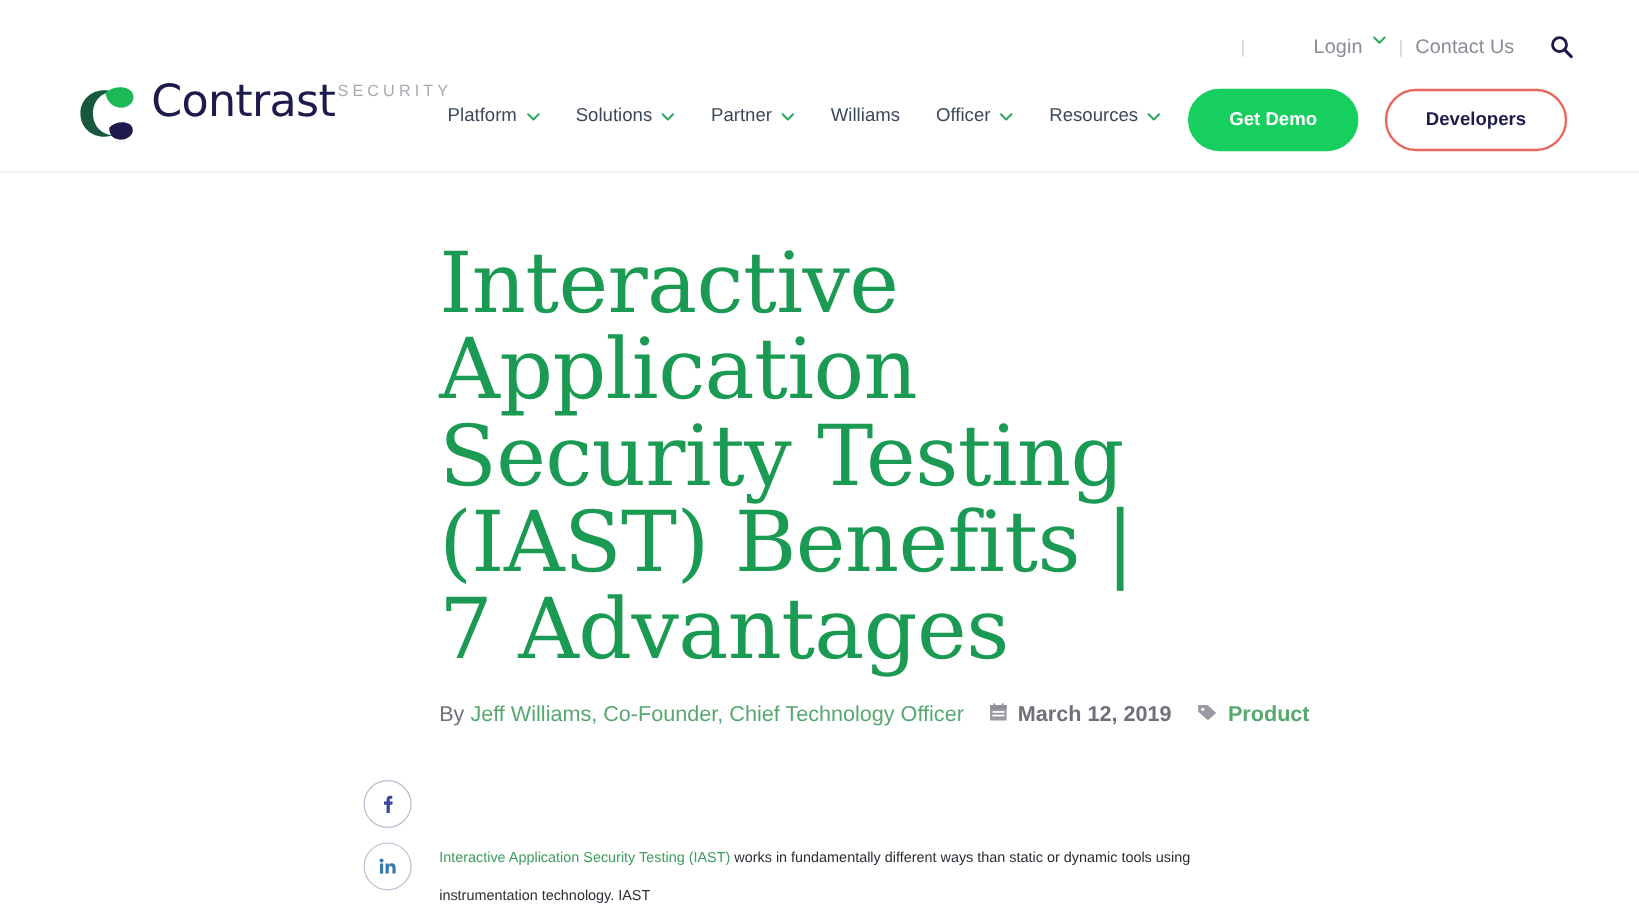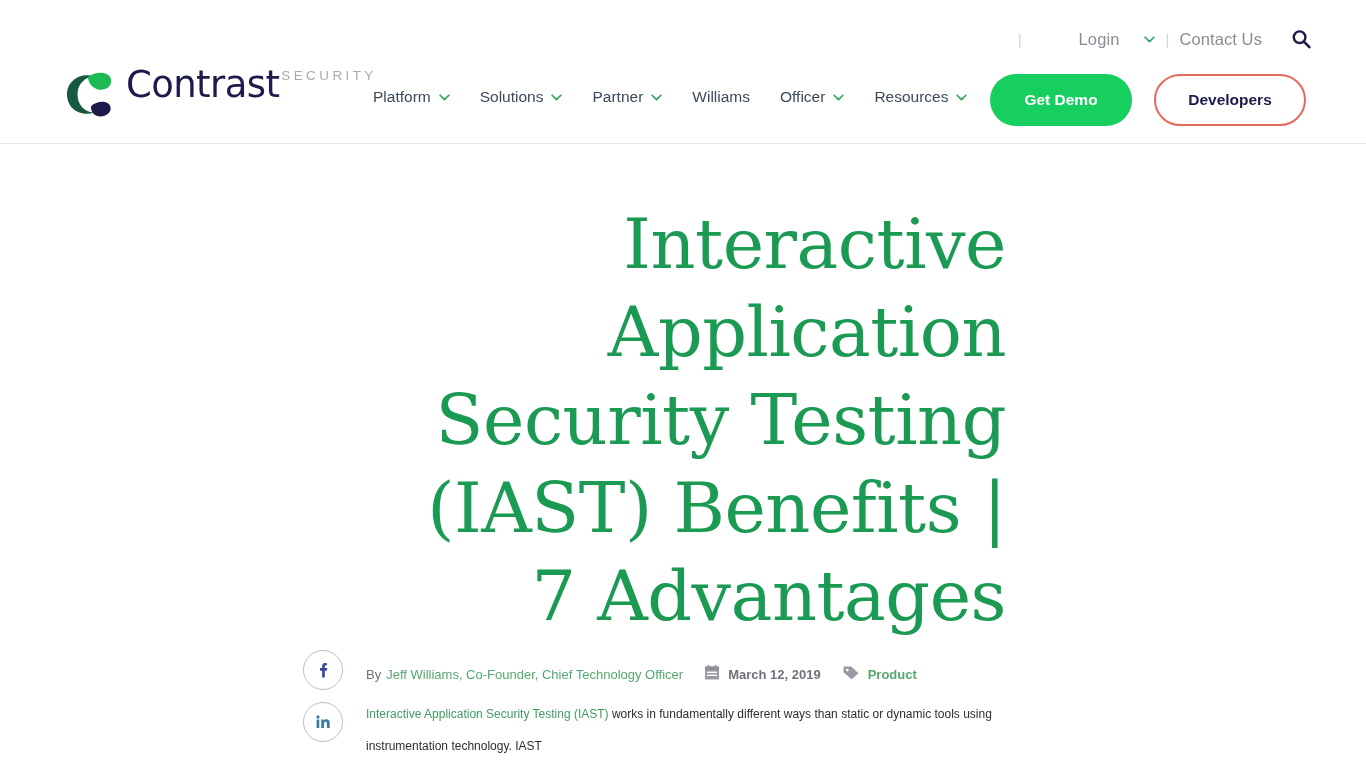--- a/index.html
+++ b/index.html
@@ -41,22 +41,22 @@
   }
   .util-link {
     color: #8b8b97;
     font-size: 16.5px;
     letter-spacing: .1px;
     text-decoration: none;
     white-space: nowrap;
   }
   .util-login {
     display: flex;
-    align-items: center;
-    gap: 25px;
+    align-items: flex-start;
+    gap: 9px;
     padding-left: 47px;
   }
   .chev {
     width: 11px;
     height: 7px;
     display: inline-block;
     flex: none;
   }
   .chev svg { display: block; width: 100%; height: 100%; }
   .search-btn {
@@ -174,33 +174,32 @@
     padding-top: 56px;
   }
   .hero-inner {
     width: 700px;
     margin: 0 auto 0 366px;
   }
   .article-title {
     font-family: "DejaVu Serif", "Liberation Serif", serif;
     font-weight: 400;
     font-size: 70px;
-    line-height: 88px;
+    line-height: 72px;
     color: #1a9a52;
     letter-spacing: -0.5px;
     max-width: 640px;
-    text-align: right;
   }
 
   
   .byline {
     display: flex;
     align-items: center;
     margin-top: 25px;
-    font-size: 13px;
+    font-size: 18px;
     color: #70707c;
     white-space: nowrap;
   }
   .byline-by { color: #70707c; margin-right: 5px; }
   .byline-author {
     color: #56a86f;
     text-decoration: none;
   }
   .meta-group {
     display: flex;

